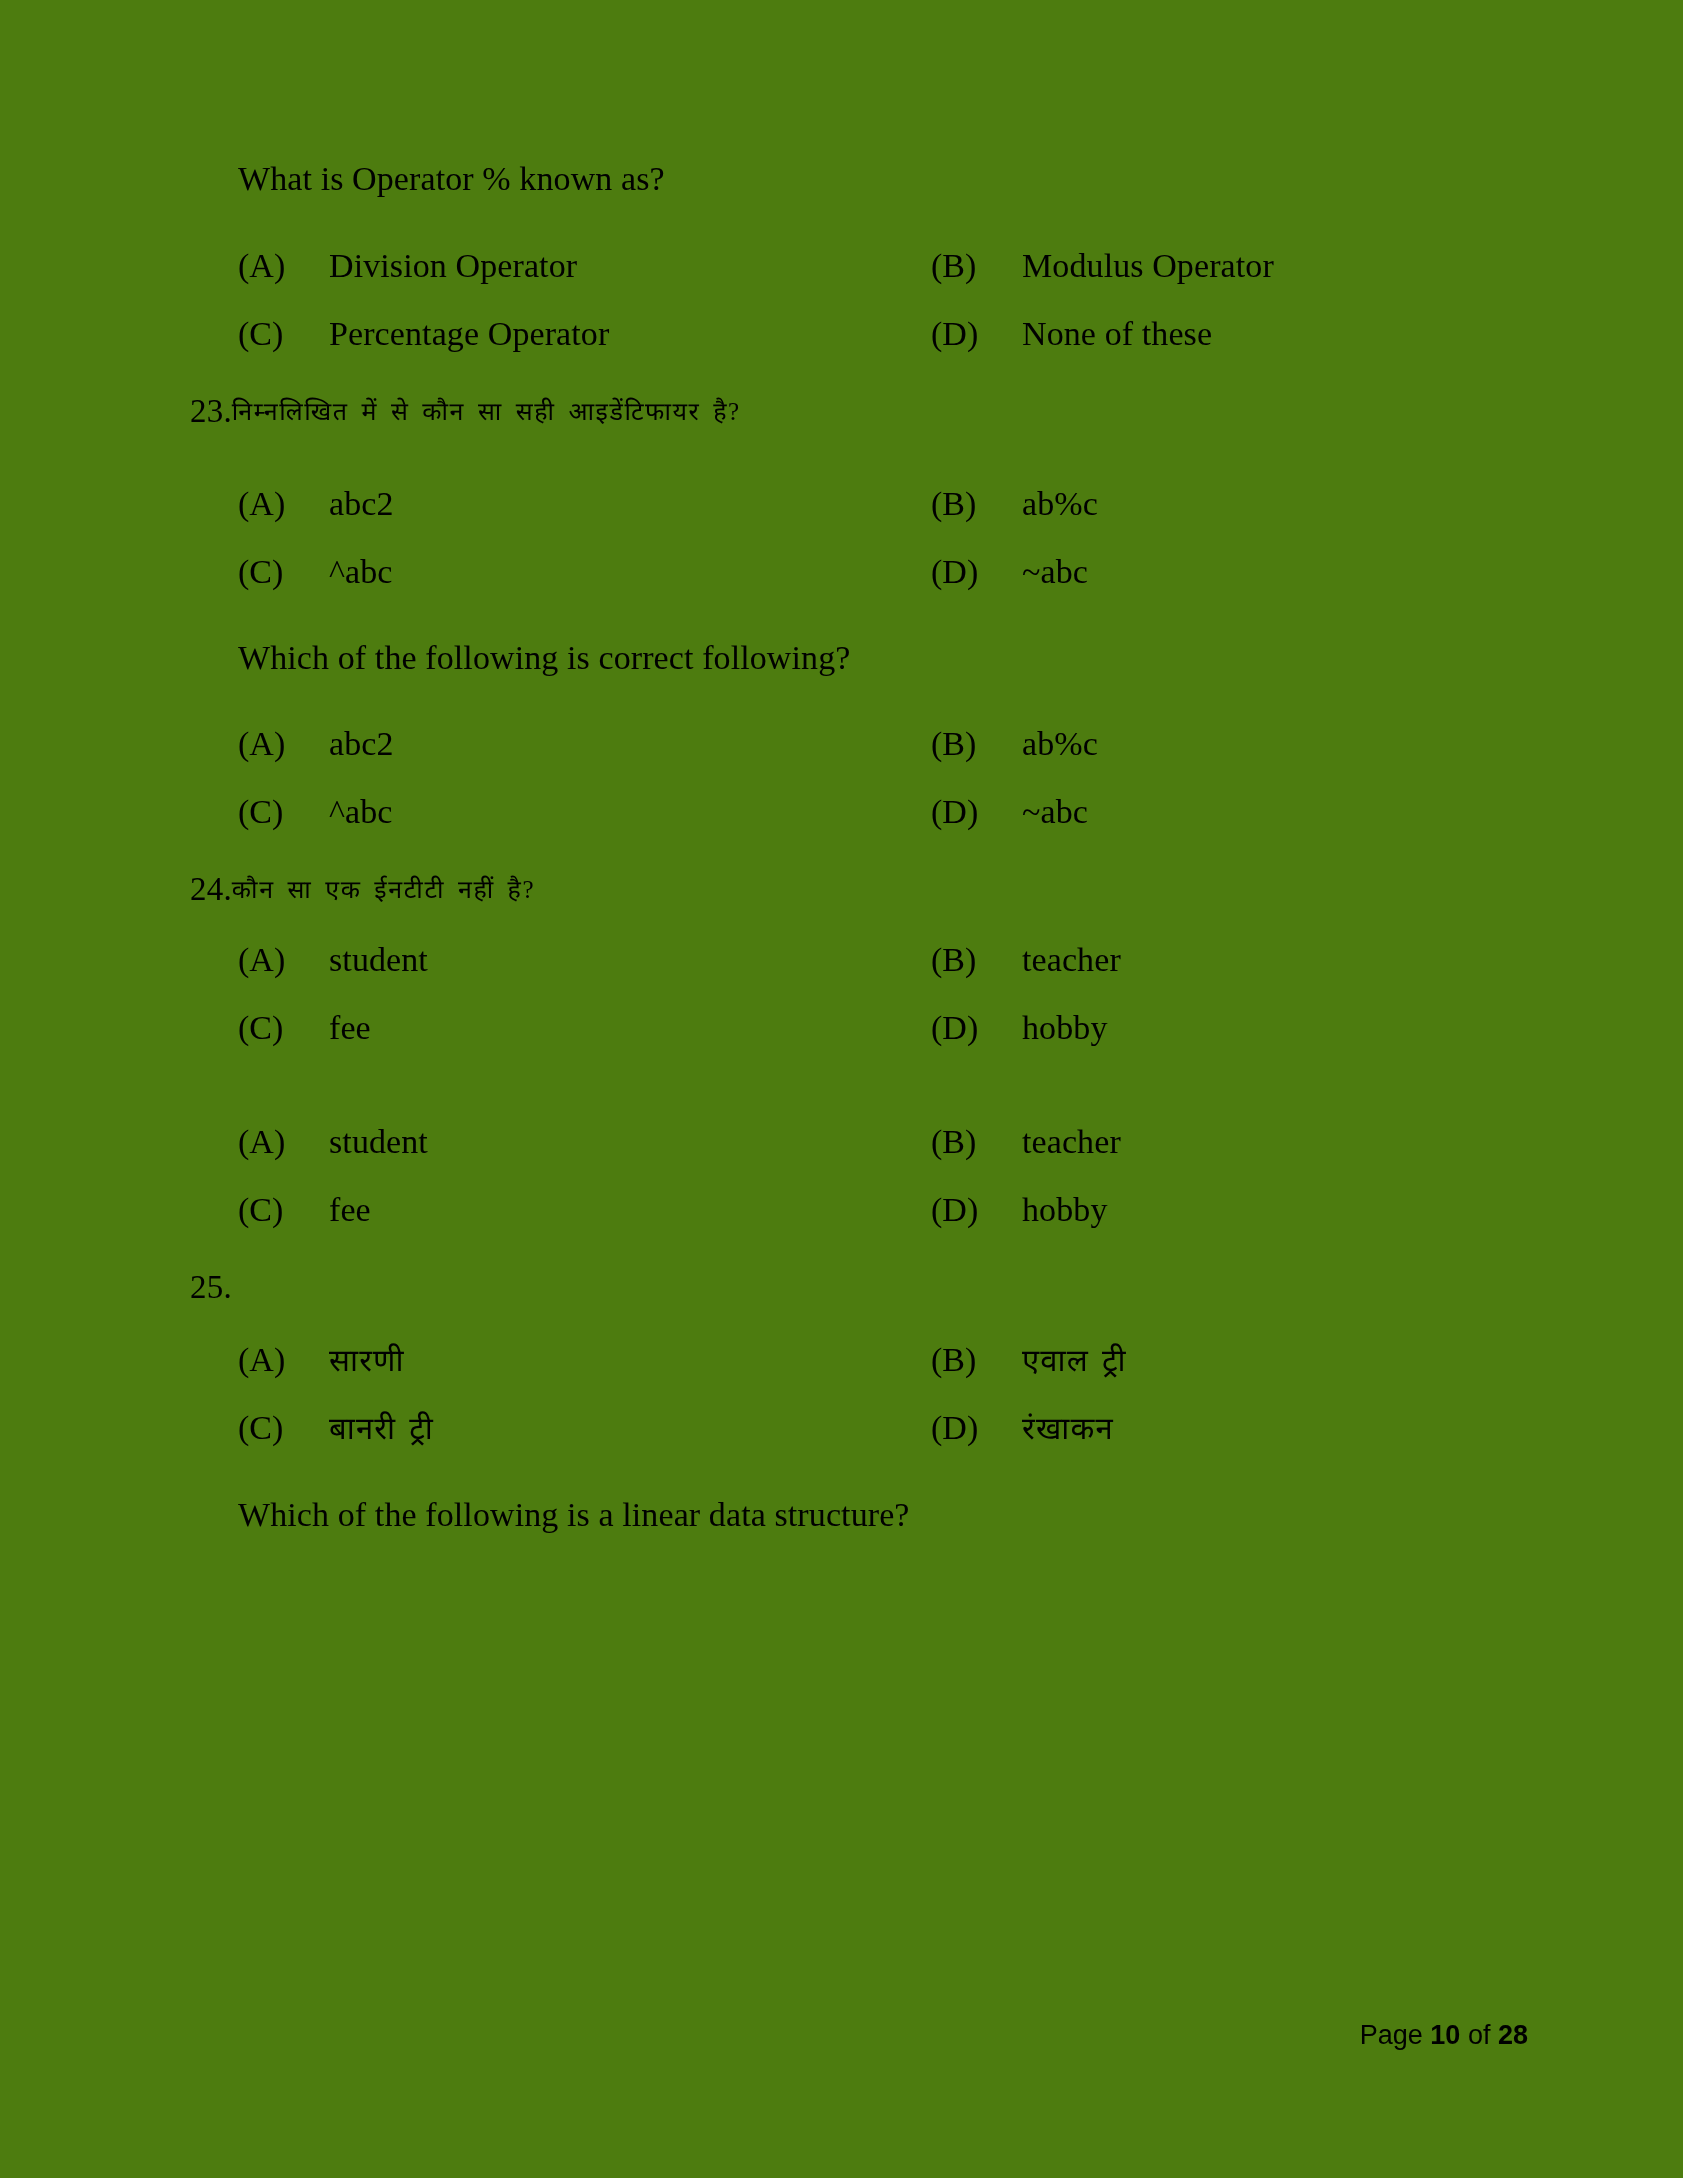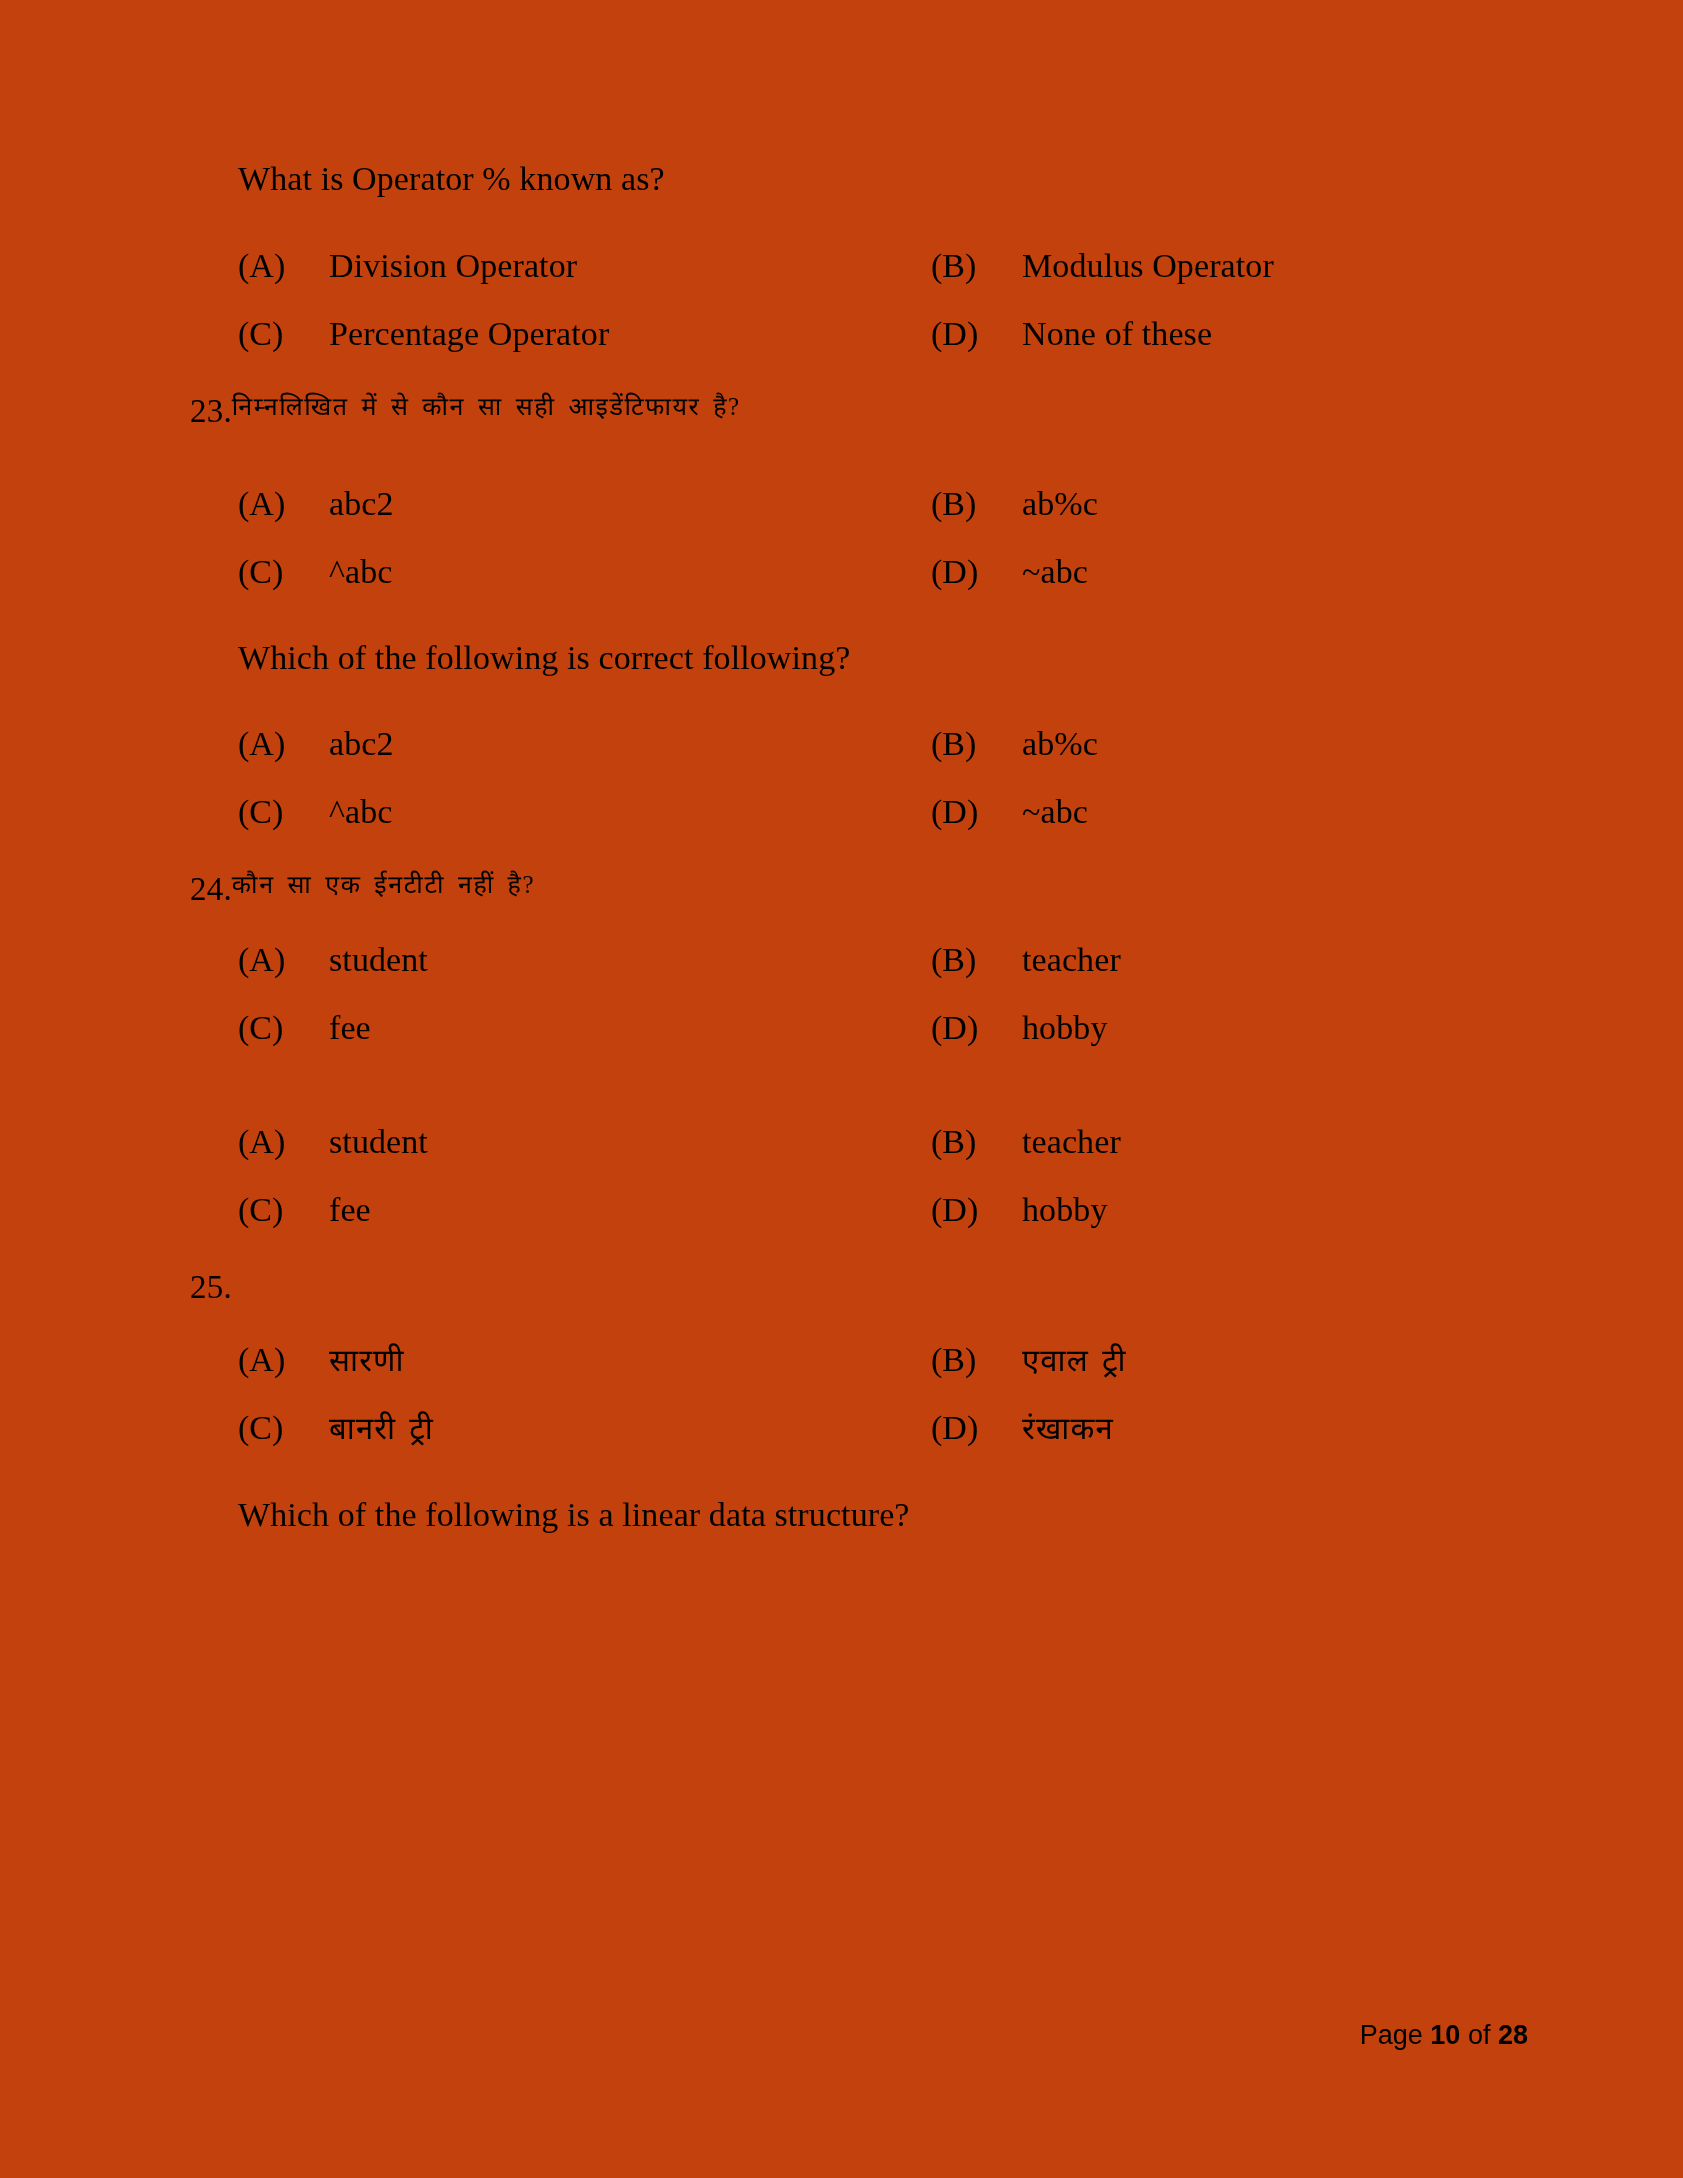--- a/index.html
+++ b/index.html
@@ -4,21 +4,21 @@
 <style>
   html, body {
     margin: 0;
     padding: 0;
     background: #ffffff;
   }
   .page {
     position: relative;
     width: 1683px;
     height: 2178px;
-    background: #c2410c;
+    background: #4d7c0f;
     margin: 0 auto;
     overflow: hidden;
     font-family: "Liberation Serif", "DejaVu Serif", serif;
     color: #000000;
   }
   .content {
     position: absolute;
     left: 238px;
     top: 158px;
     width: 1228px;
@@ -34,21 +34,21 @@
   .qline.hindi {
     font-family: "Liberation Serif", "DejaVu Serif", serif;
     font-size: 33px;
   }
 
   
   .numbered {
     position: relative;
     margin-left: -48px;
     display: flex;
-    align-items: flex-start;
+    align-items: center;
   }
   .qnum {
     font-size: 33px;
     font-weight: 400;
     white-space: pre;
   }
   .qtext-hi {
     font-size: 25px;
     letter-spacing: 1.6px;
     word-spacing: 5px;

